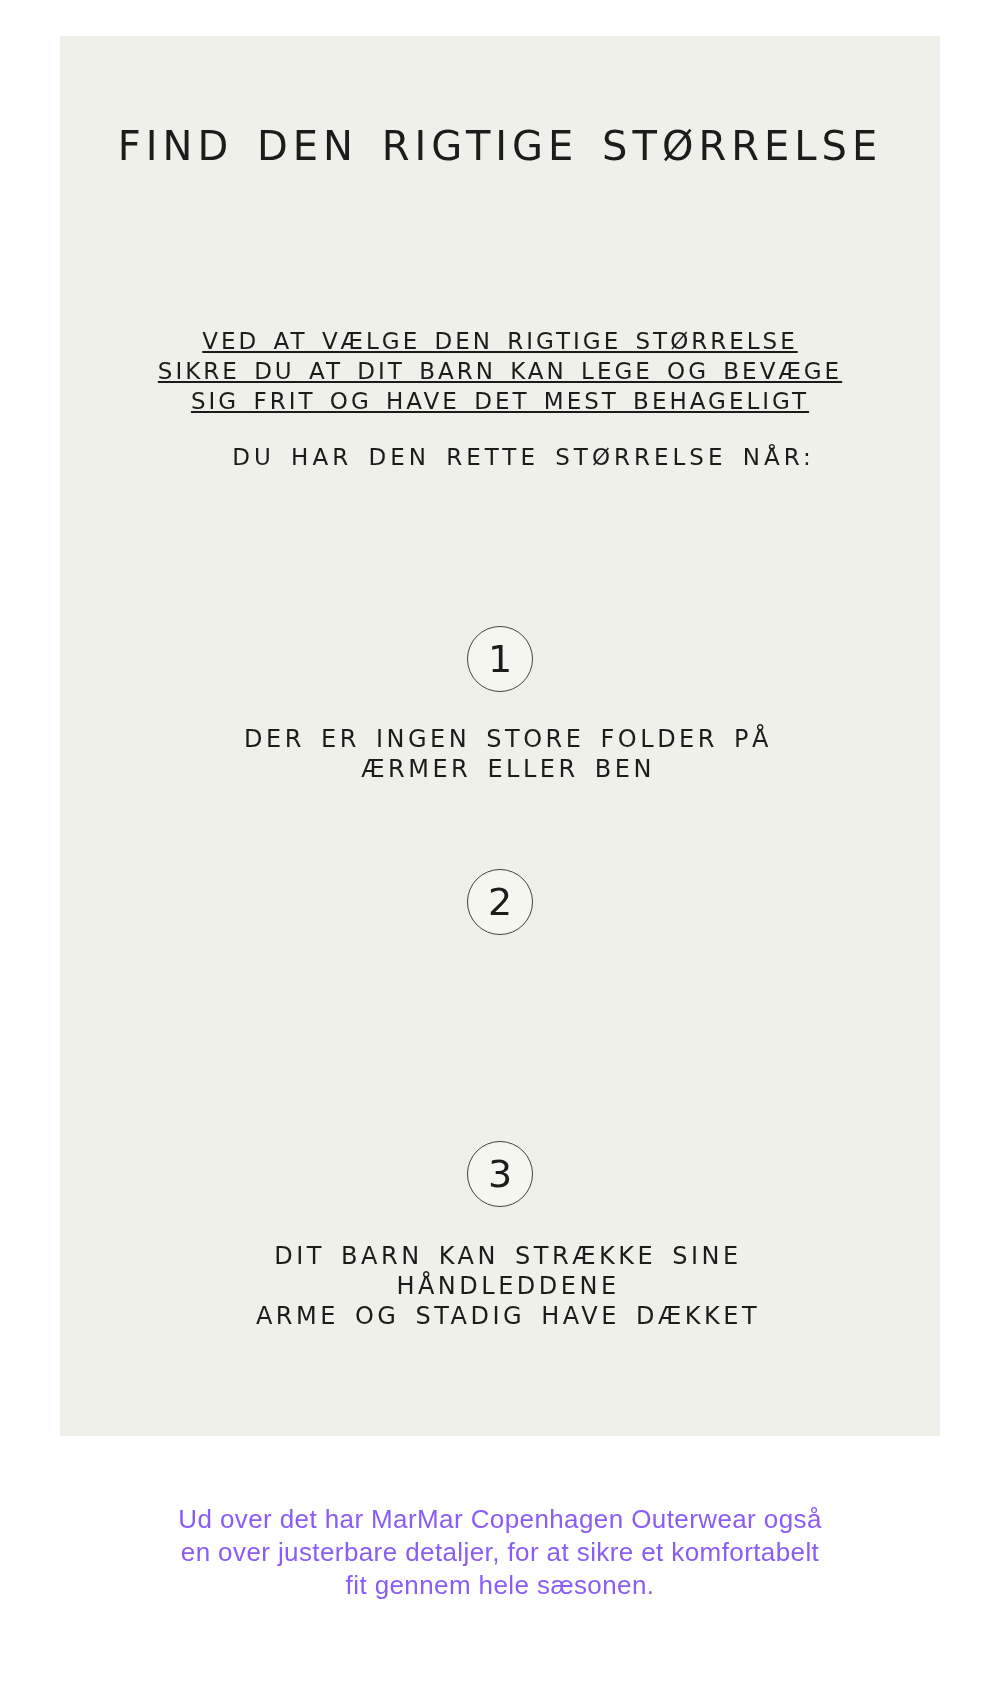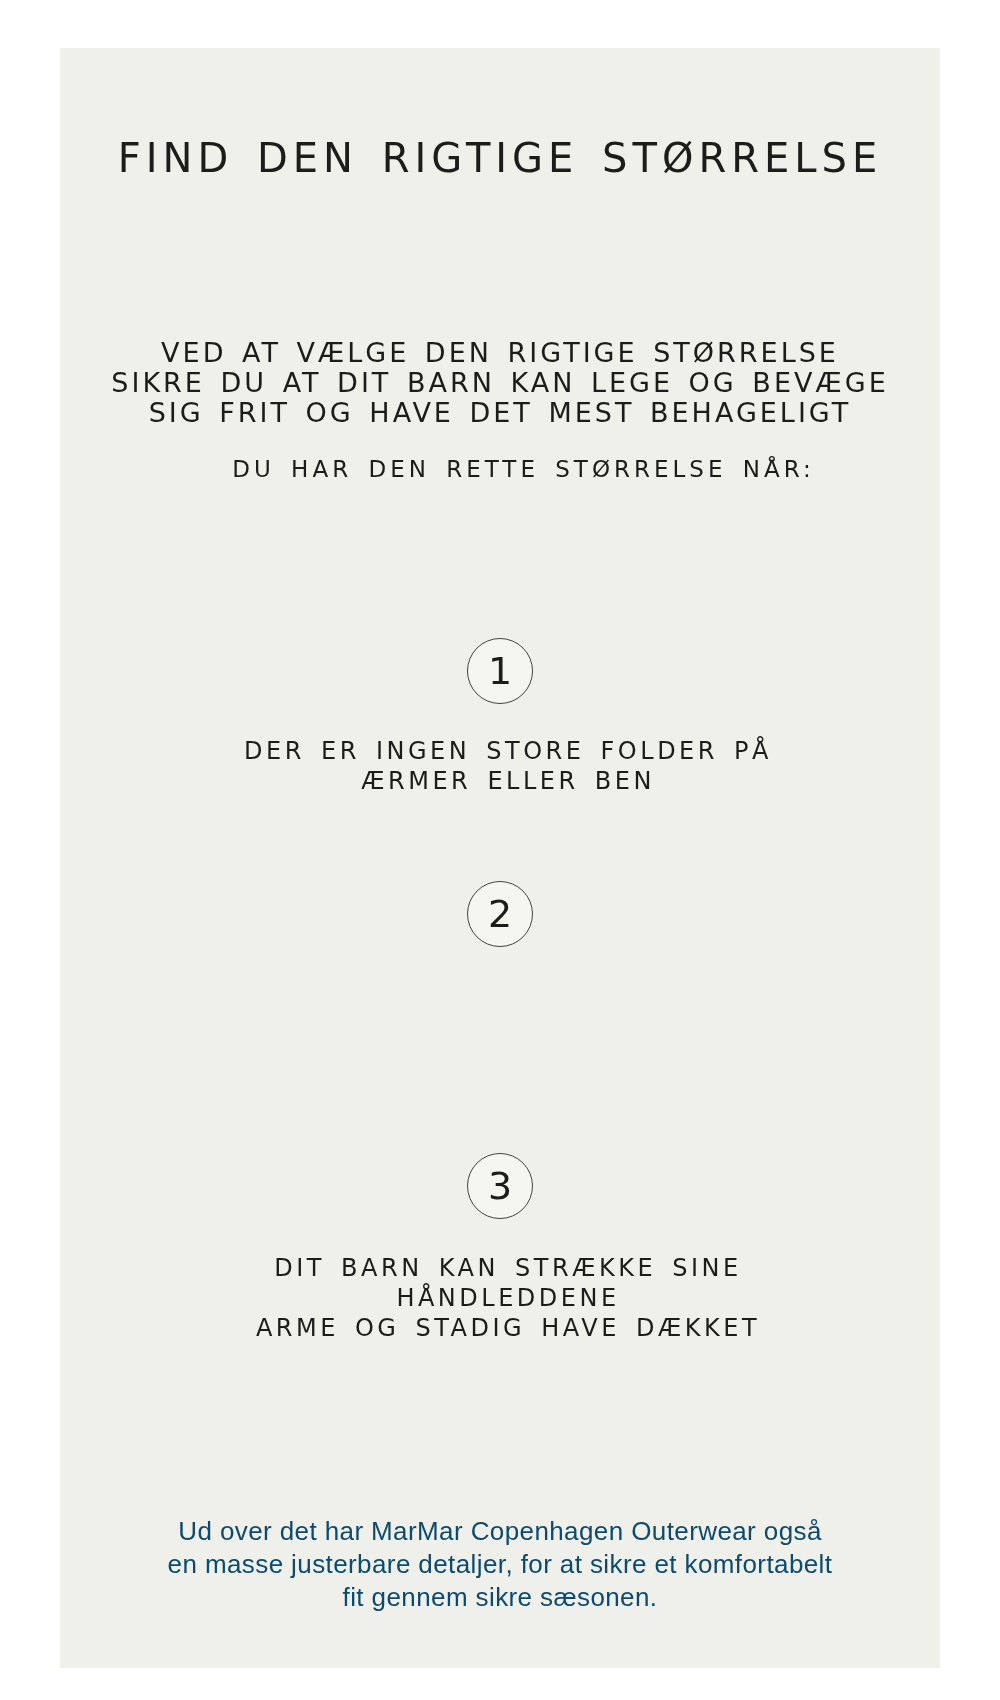--- a/index.html
+++ b/index.html
@@ -11,23 +11,23 @@
     position: relative;
     width: 1000px;
     height: 1700px;
     background: #ffffff;
     overflow: hidden;
     font-family: "DejaVu Sans", sans-serif;
   }
   .panel {
     position: absolute;
     left: 60px;
-    top: 48px;
+    top: 36px;
     width: 880px;
-    height: 1620px;
+    height: 1400px;
     background: #f0f0ea;
   }
   .hand {
     color: #1c1c1a;
     text-align: center;
     text-transform: uppercase;
   }
   .title {
     position: absolute;
     left: 0;
@@ -37,24 +37,25 @@
     line-height: 56px;
     letter-spacing: 5px;
     word-spacing: 6px;
     font-weight: 400;
   }
   .intro {
     position: absolute;
     left: 0;
     right: 0;
     top: 290px;
-    font-size: 27px;
+    font-size: 23px;
     line-height: 30px;
     letter-spacing: 3px;
     word-spacing: 4px;
+    text-decoration: underline;
   }
   .subtitle {
     position: absolute;
     left: 0;
     right: 0;
     top: 406px;
     font-size: 23px;
     line-height: 30px;
     letter-spacing: 4px;
     word-spacing: 5px;
@@ -95,21 +96,21 @@
   .step-text-1 { top: 688px; }
   .step-text-2 { top: 933px; }
   .step-text-3 { top: 1205px; }
   .footer {
     position: absolute;
     left: 0;
     right: 0;
     top: 1467px;
     font-family: "Liberation Sans", sans-serif;
     font-weight: 300;
-    color: #0c4a6e;
+    color: #8b5cf6;
     text-align: center;
     font-size: 26px;
     line-height: 33px;
     letter-spacing: 0.4px;
   }
 </style>
 </head>
 <body>
 
 <div class="page">
@@ -141,18 +142,18 @@
       <span>3</span>
     </div>
     <div class="hand step-text step-text-3">
       <div>DIT BARN KAN STRÆKKE SINE</div>
       <div>HÅNDLEDDENE</div>
       <div>ARME OG STADIG HAVE DÆKKET</div>
     </div>
 
     <div class="footer">
       <div>Ud over det har MarMar Copenhagen Outerwear også</div>
-      <div>en masse justerbare detaljer, for at sikre et komfortabelt</div>
-      <div>fit gennem sikre sæsonen.</div>
+      <div>en over justerbare detaljer, for at sikre et komfortabelt</div>
+      <div>fit gennem hele sæsonen.</div>
     </div>
 
   </div>
 </div>
 
 </body></html>

